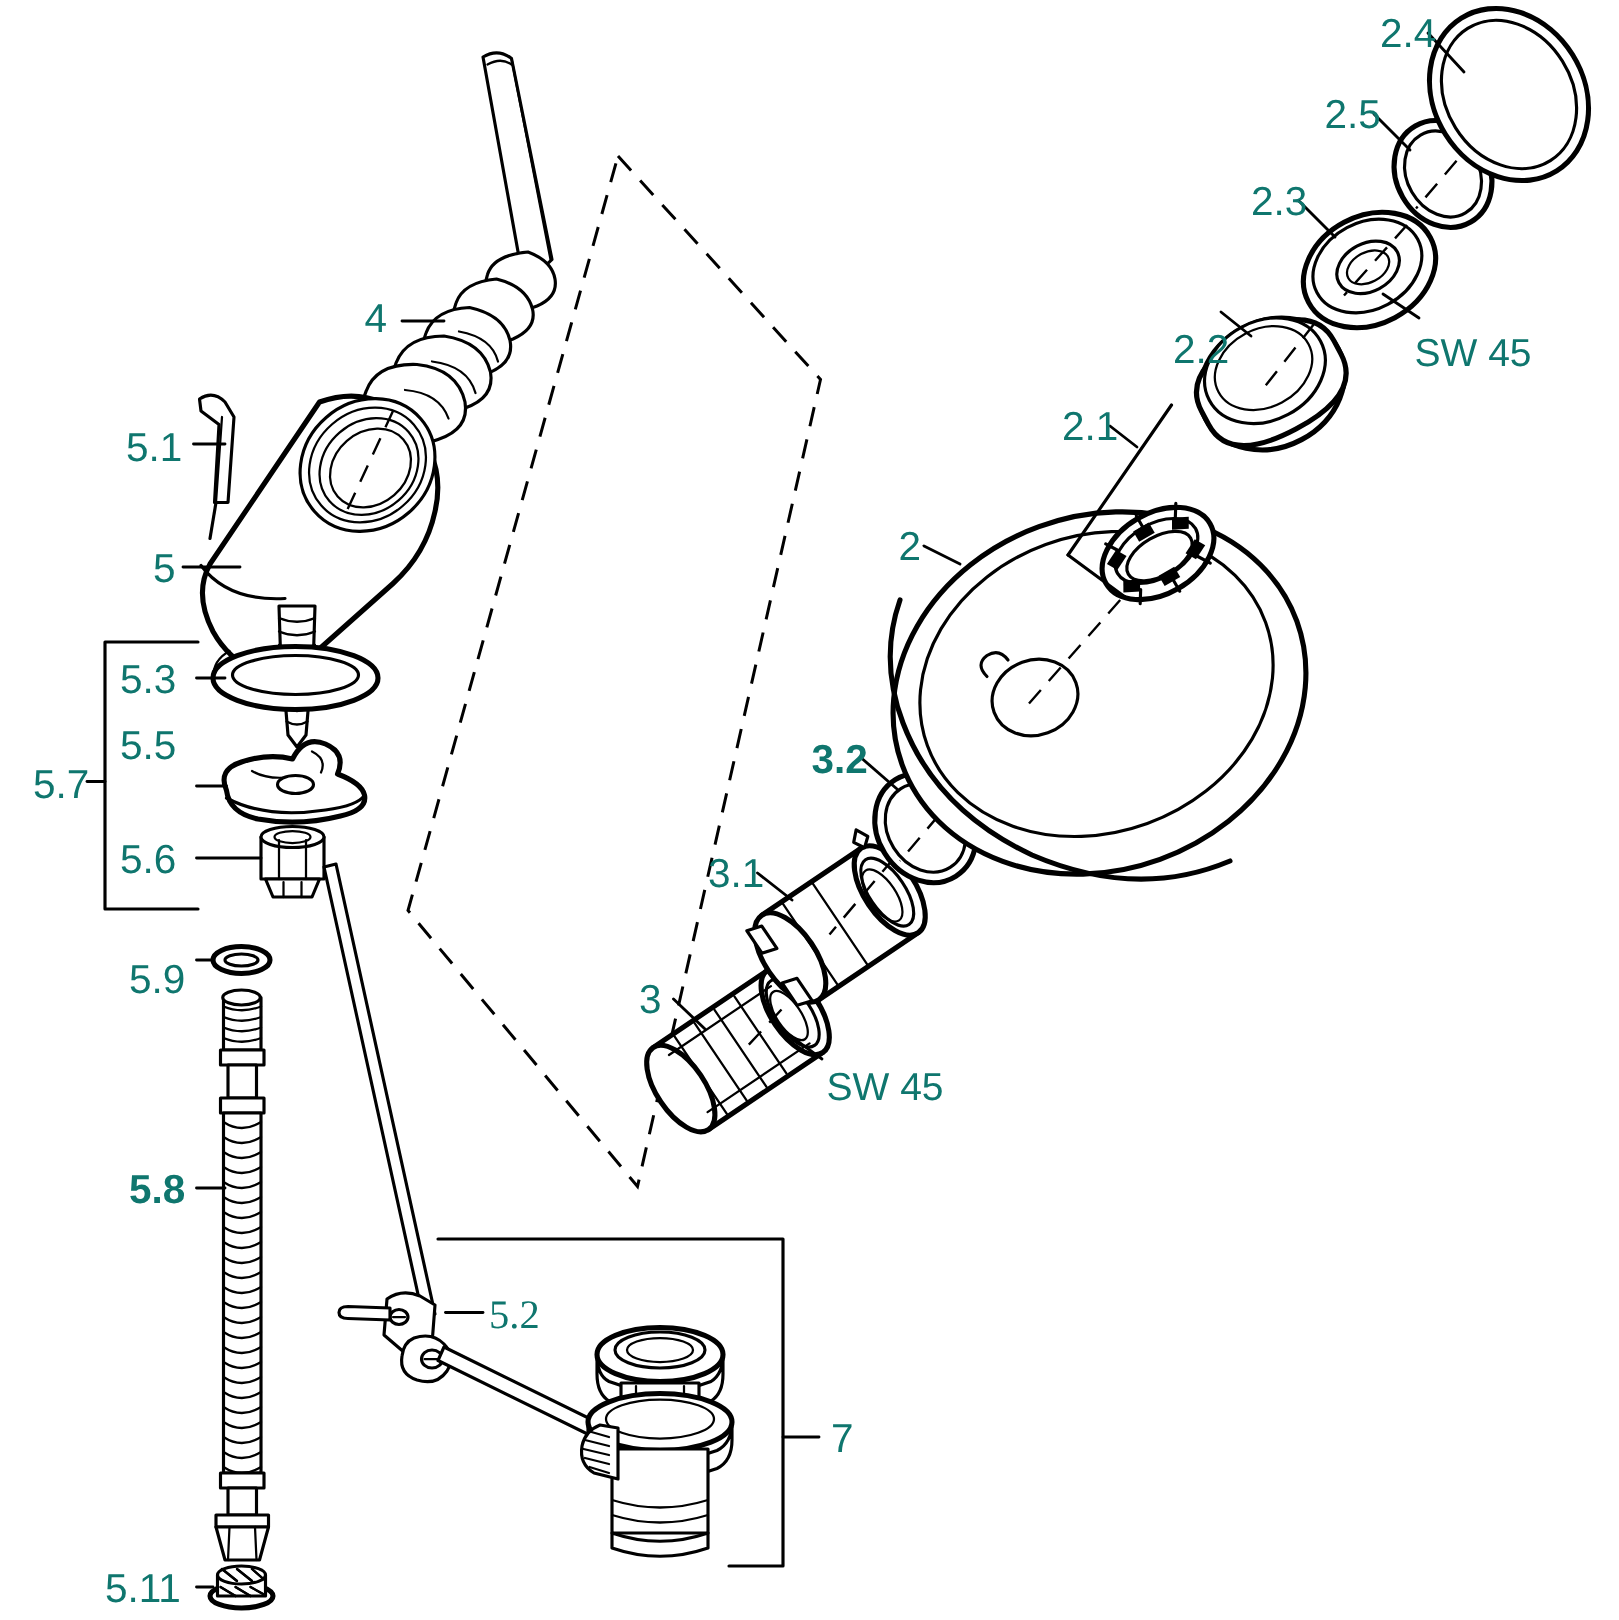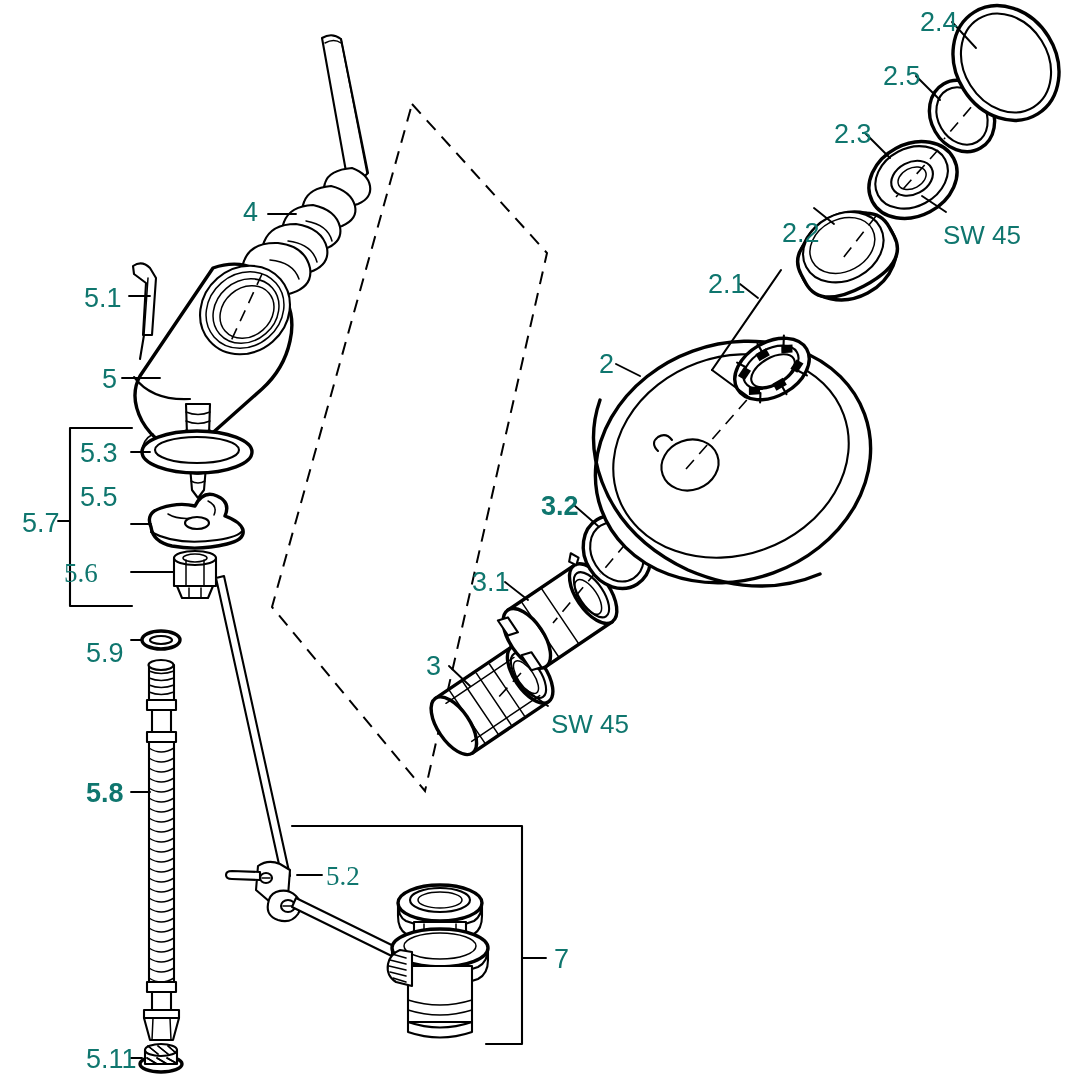--- a/index.html
+++ b/index.html
@@ -387,24 +387,24 @@
       <line class="lead" x1="548" y1="706" x2="526" y2="690"></line>
     </g>
   </svg>
 
   <div class="lbl" style="left:243px;top:199px;">4</div>
   <div class="lbl" style="left:84px;top:285px;">5.1</div>
   <div class="lbl" style="left:102px;top:366px;">5</div>
   <div class="lbl" style="left:80px;top:440px;">5.3</div>
   <div class="lbl" style="left:22px;top:510px;">5.7</div>
   <div class="lbl" style="left:80px;top:484px;">5.5</div>
-  <div class="lbl" style="left:64px;top:560px;font-family:Liberation Serif, serif;">5.6</div>
+  <div class="lbl" style="left:80px;top:560px;">5.6</div>
   <div class="lbl" style="left:86px;top:628px;margin-top:12px;">5.9</div>
   <div class="lbl" style="left:86px;top:780px;font-weight:bold;">5.8</div>
-  <div class="lbl" style="left:70px;top:1046px;margin-left:16px;">5.11</div>
+  <div class="lbl" style="left:70px;top:1046px;">5.11</div>
   <div class="lbl" style="left:326px;top:863px;font-family:Liberation Serif, serif;">5.2</div>
   <div class="lbl" style="left:554px;top:946px;">7</div>
   <div class="lbl" style="left:426px;top:653px;">3</div>
   <div class="lbl" style="left:472px;top:569px;">3.1</div>
   <div class="lbl" style="left:541px;top:493px;font-weight:bold;">3.2</div>
   <div class="lbl" style="left:599px;top:351px;">2</div>
   <div class="lbl" style="left:708px;top:271px;">2.1</div>
   <div class="lbl" style="left:782px;top:204px;margin-top:16px;">2.2</div>
   <div class="lbl" style="left:834px;top:121px;">2.3</div>
   <div class="lbl" style="left:883px;top:63px;">2.5</div>

